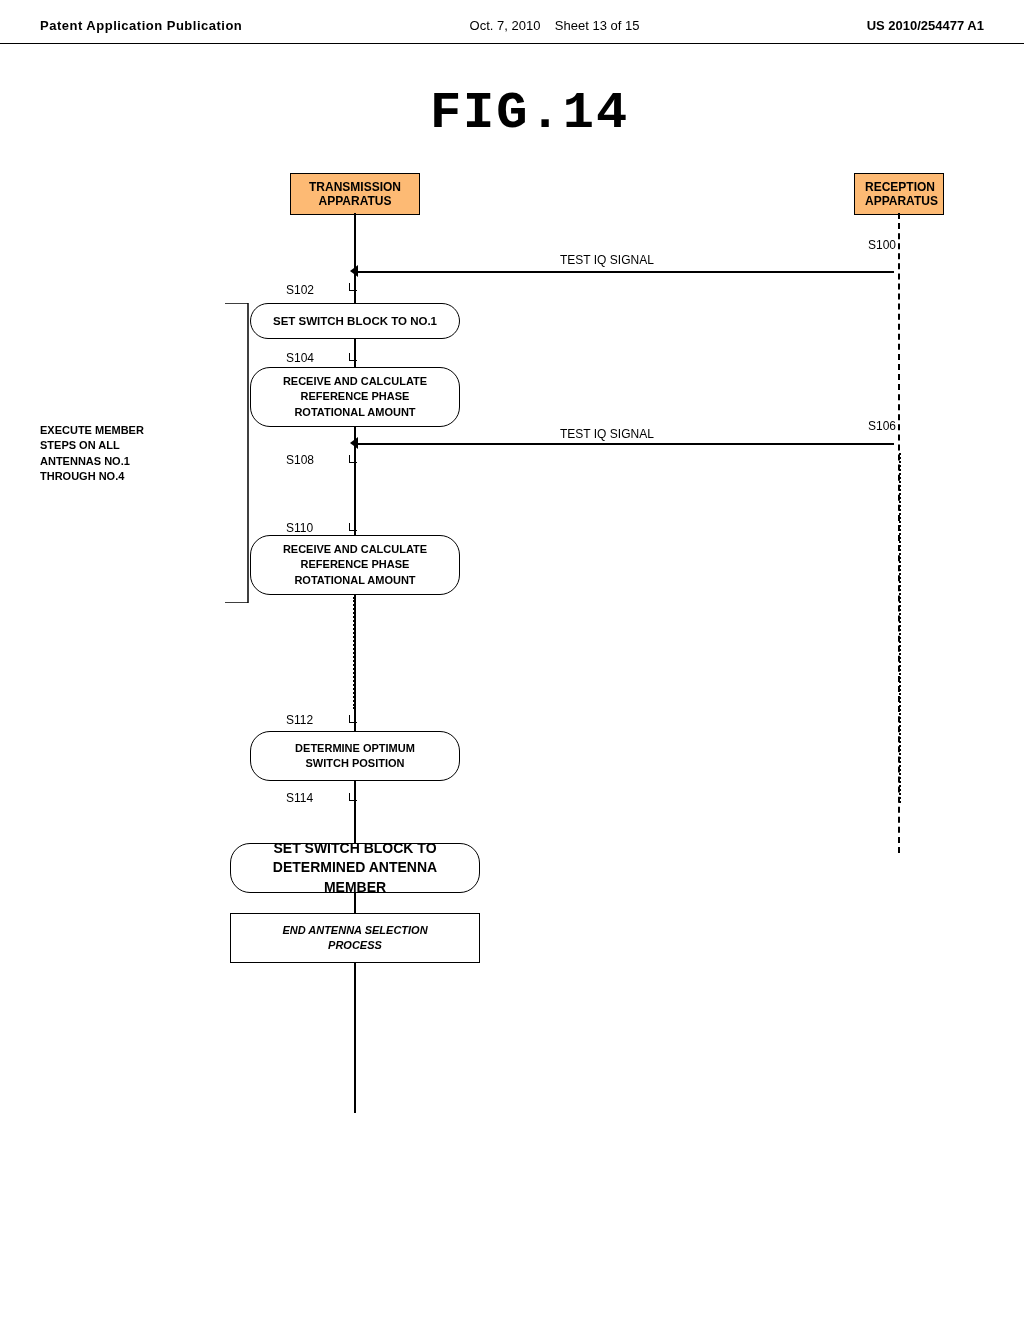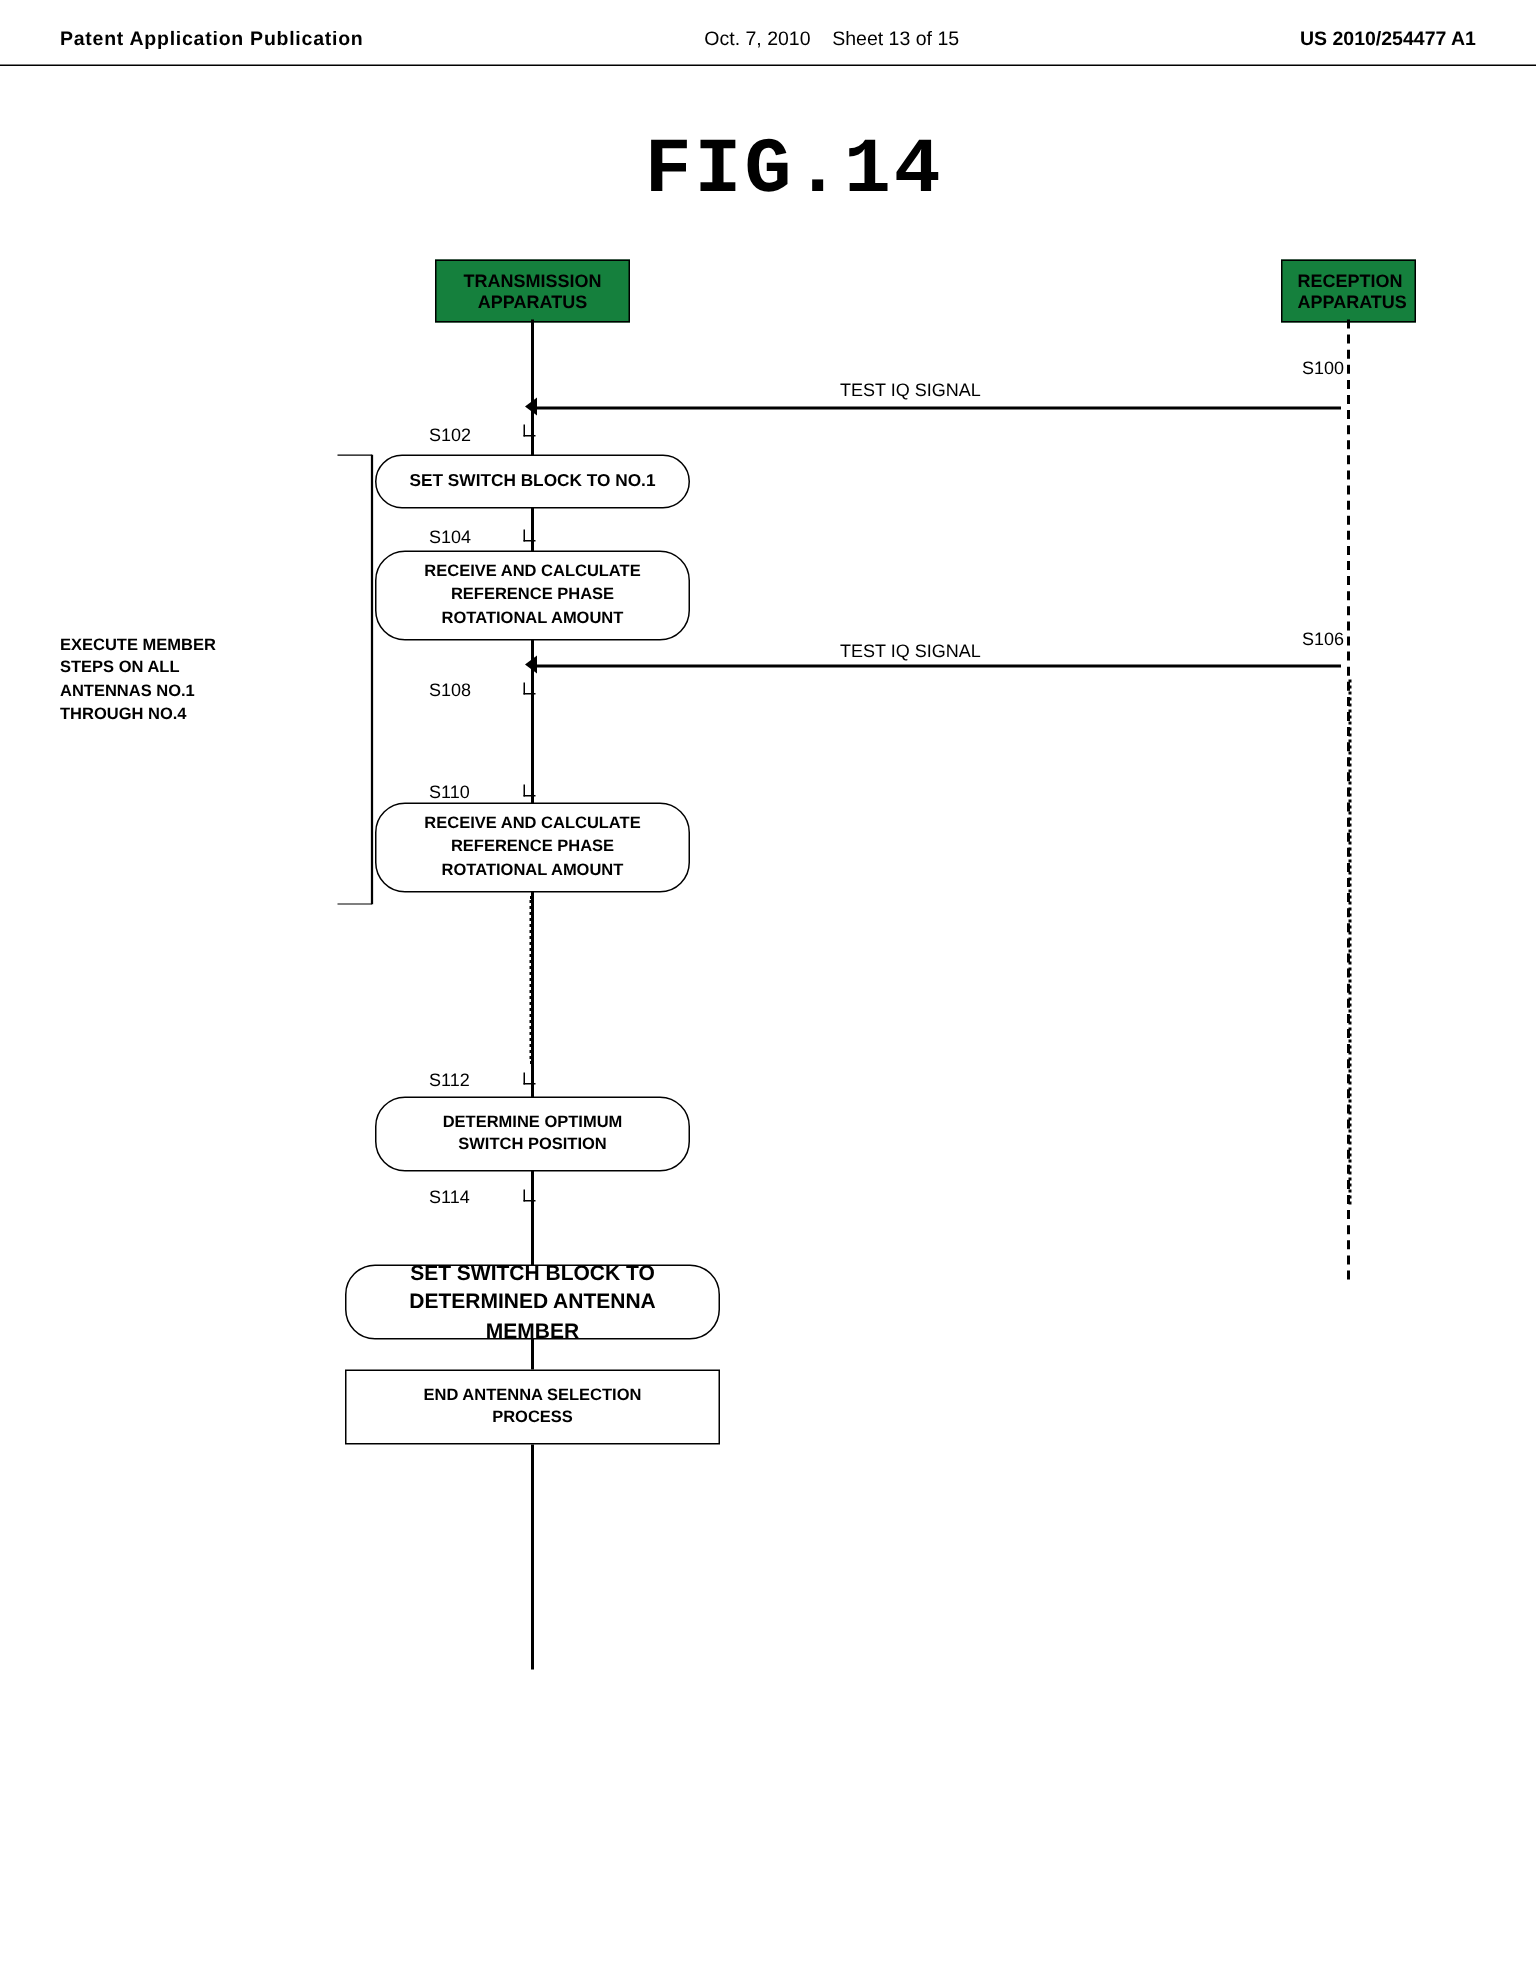--- a/index.html
+++ b/index.html
@@ -54,21 +54,21 @@
     }
 
     
     .apparatus-box {
       position: absolute;
       border: 1.5px solid #000;
       text-align: center;
       font-size: 12px;
       font-weight: bold;
       padding: 6px 10px;
-      background: #15803d;
+      background: #fdba74;
     }
 
     .transmission-box {
       top: 20px;
       left: 290px;
       width: 130px;
     }
 
     .reception-box {
       top: 20px;
@@ -104,20 +104,21 @@
       border: 1.5px solid #000;
       border-radius: 0;
       text-align: center;
       font-size: 12px;
       font-weight: bold;
       padding: 8px 14px;
       background: #fff;
       display: flex;
       align-items: center;
       justify-content: center;
+      font-style: italic;
     }
 
     
     .vline {
       position: absolute;
       width: 1.5px;
       background: #000;
     }
 
     

